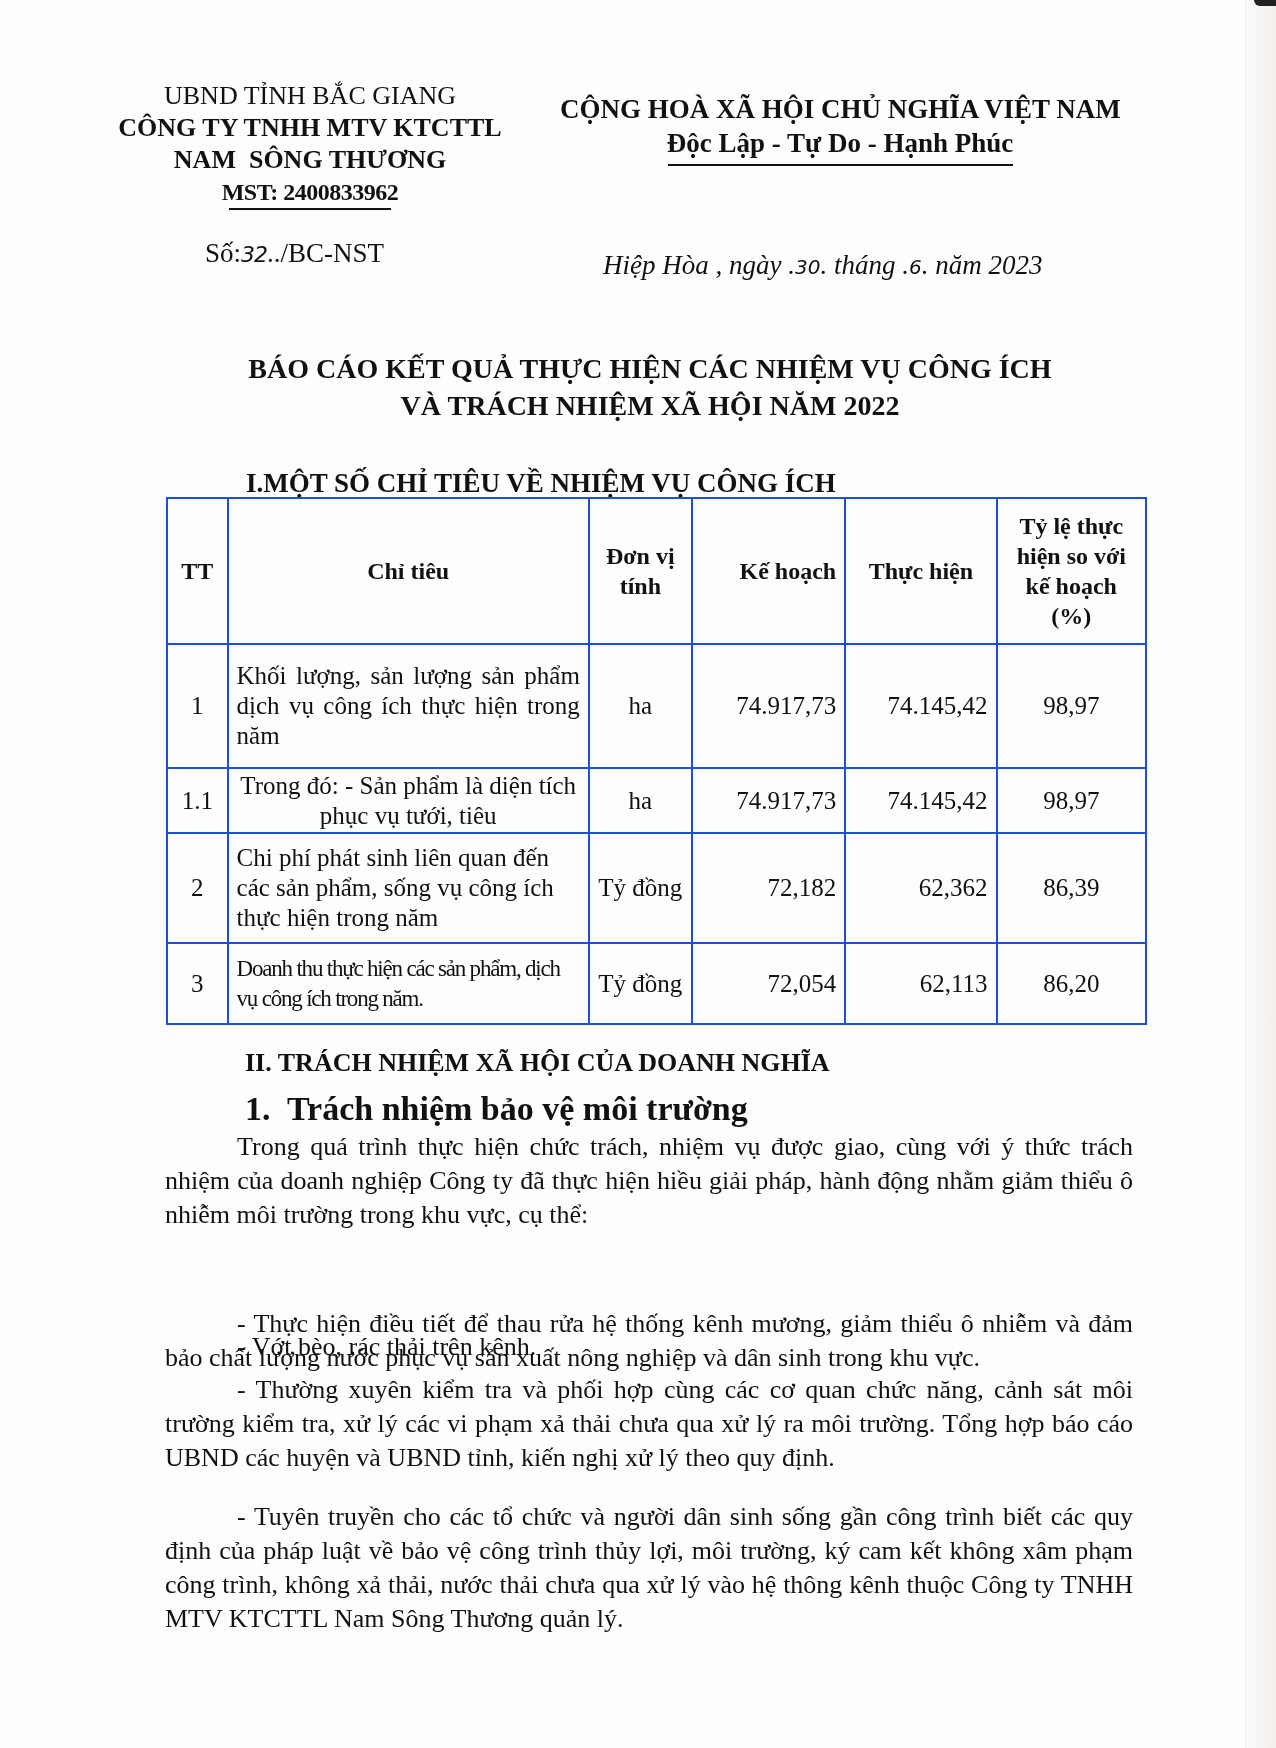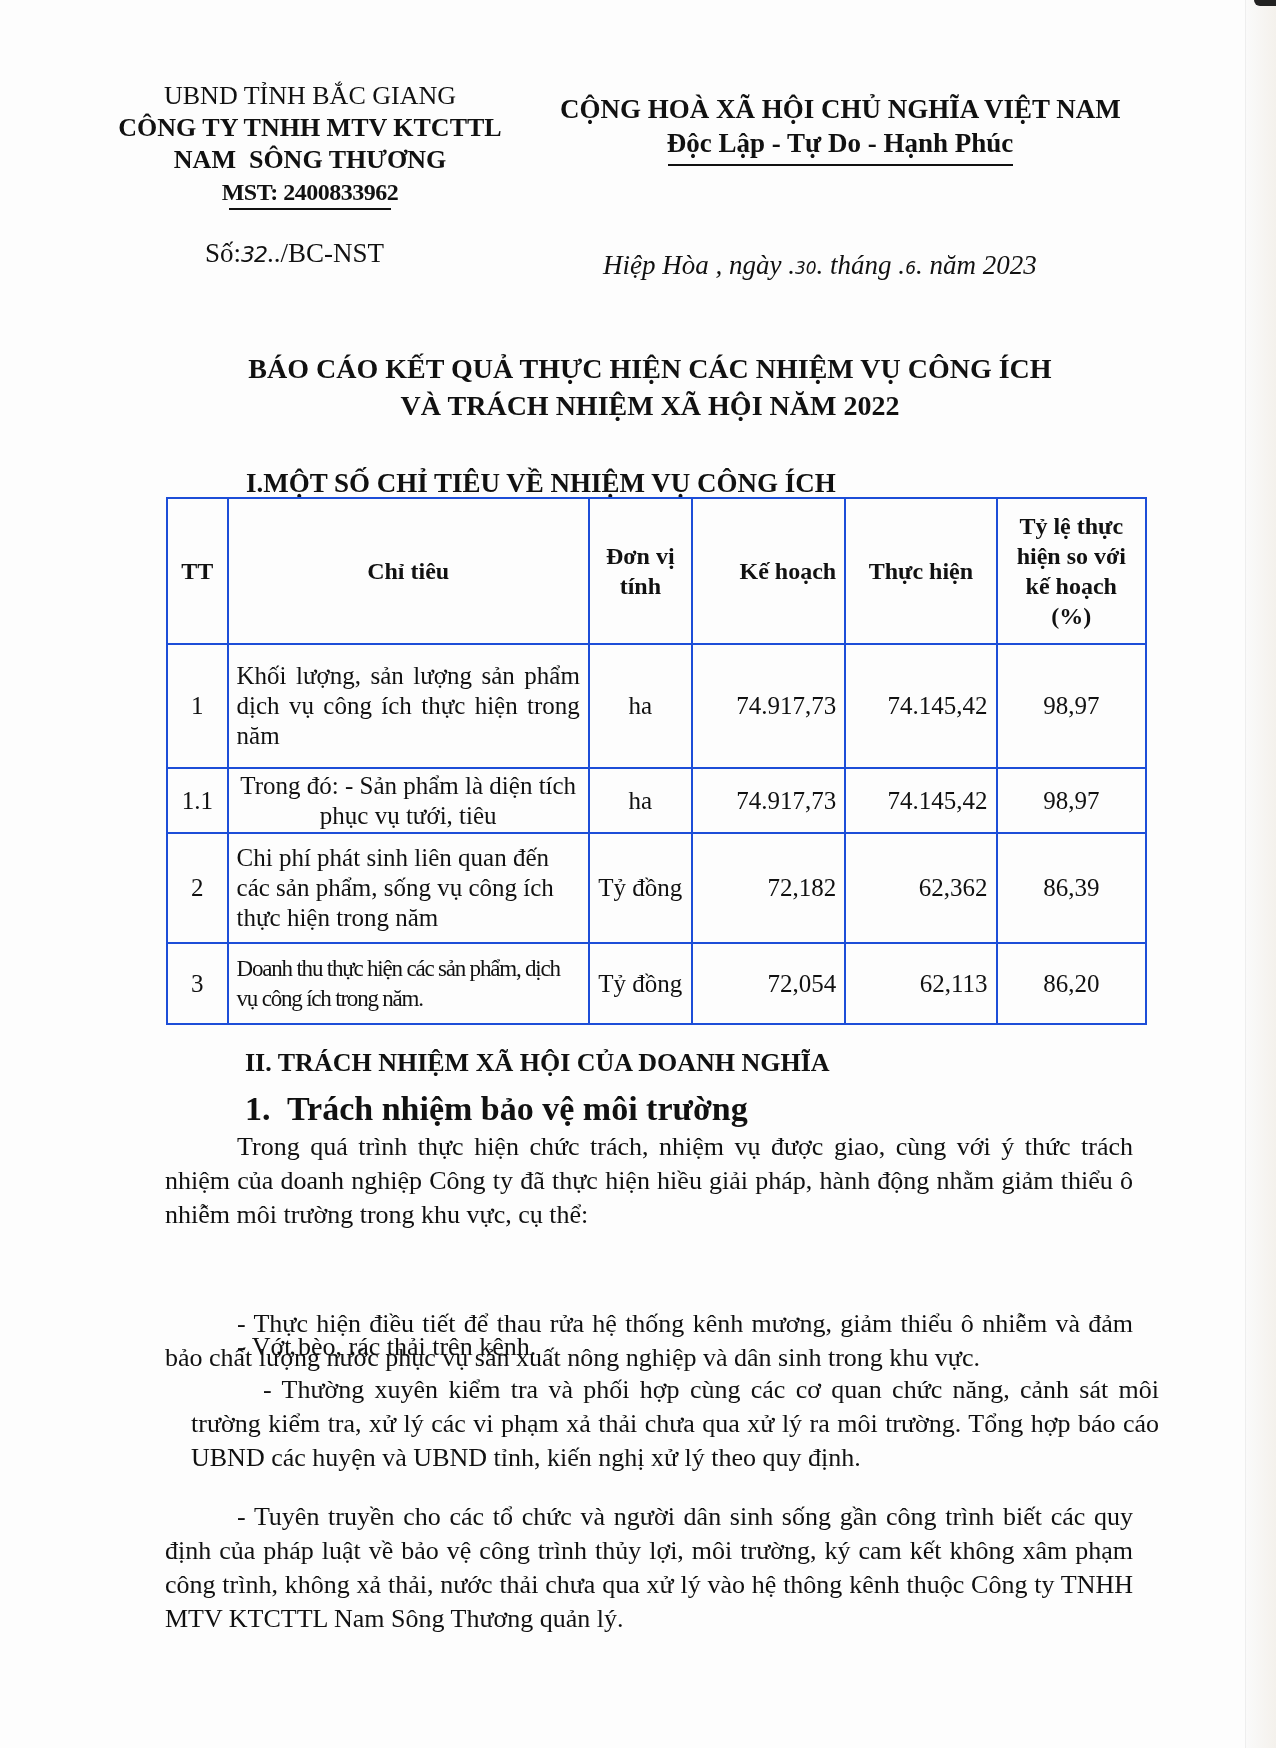--- a/index.html
+++ b/index.html
@@ -23,21 +23,21 @@
   .mst-underline { width:162px; height:2px; background:#111; margin:0 auto; }
   #doc-number { left:205px; top:238px; font-size:27px; }
   #doc-number .hand { font-family:"DejaVu Sans", sans-serif; font-style:italic; font-size:22px; letter-spacing:-1px; }
 
   
   #right-head { left:560px; top:92px; width:560px; }
   .rh-1 { font-size:27px; font-weight:bold; line-height:34px; white-space:nowrap; }
   .rh-2 { font-size:27px; font-weight:bold; line-height:34px; }
   .rh-underline { width:345px; height:2px; background:#111; margin:4px auto 0 auto; }
   #place-date { left:603px; top:250px; font-size:27px; font-style:italic; white-space:nowrap; }
-  #place-date .hand { font-family:"DejaVu Sans", sans-serif; font-size:17px; }
+  #place-date .hand { font-family:"DejaVu Sans", sans-serif; font-size:20px; }
 
   
   #report-title { left:150px; top:350px; width:1000px; font-size:28px; font-weight:bold; line-height:37px; }
 
   #section-1 { left:246px; top:468px; font-size:27px; font-weight:bold; }
 
   
   #indicator-table { position:absolute; left:166px; top:497px; width:981px; border-collapse:collapse; font-size:25px; }
   #indicator-table td, #indicator-table th { border:2px solid #1d4ed8; padding:0 8px; vertical-align:middle; }
   #indicator-table th { font-weight:bold; text-align:center; line-height:30px; font-size:24px; }
@@ -55,21 +55,21 @@
   .condensed { letter-spacing:-1.2px; font-size:23px; }
 
   
   #section-2 { left:245px; top:1048px; font-size:26px; font-weight:bold; }
   #subsection-1 { left:245px; top:1090px; font-size:34px; font-weight:bold; }
   .para { position:absolute; left:165px; width:968px; font-size:26px; line-height:34px; text-align:justify; }
   .para .indent { display:inline-block; width:72px; }
   #p-intro { top:1130px;font-family:Liberation Serif, serif; }
   #p-b1 { top:1307px; }
   #p-b2 { top:1330px; }
-  #p-b3 { top:1373px;margin-left:26px; }
+  #p-b3 { top:1373px; }
   #p-b4 { top:1500px; }
 </style>
 </head>
 <body>
 
 <div class="scan-edge"></div>
 <div class="scan-corner"></div>
 
 <div id="left-head" class="abs center">
   <div class="lh-1">UBND TỈNH BẮC GIANG</div>

